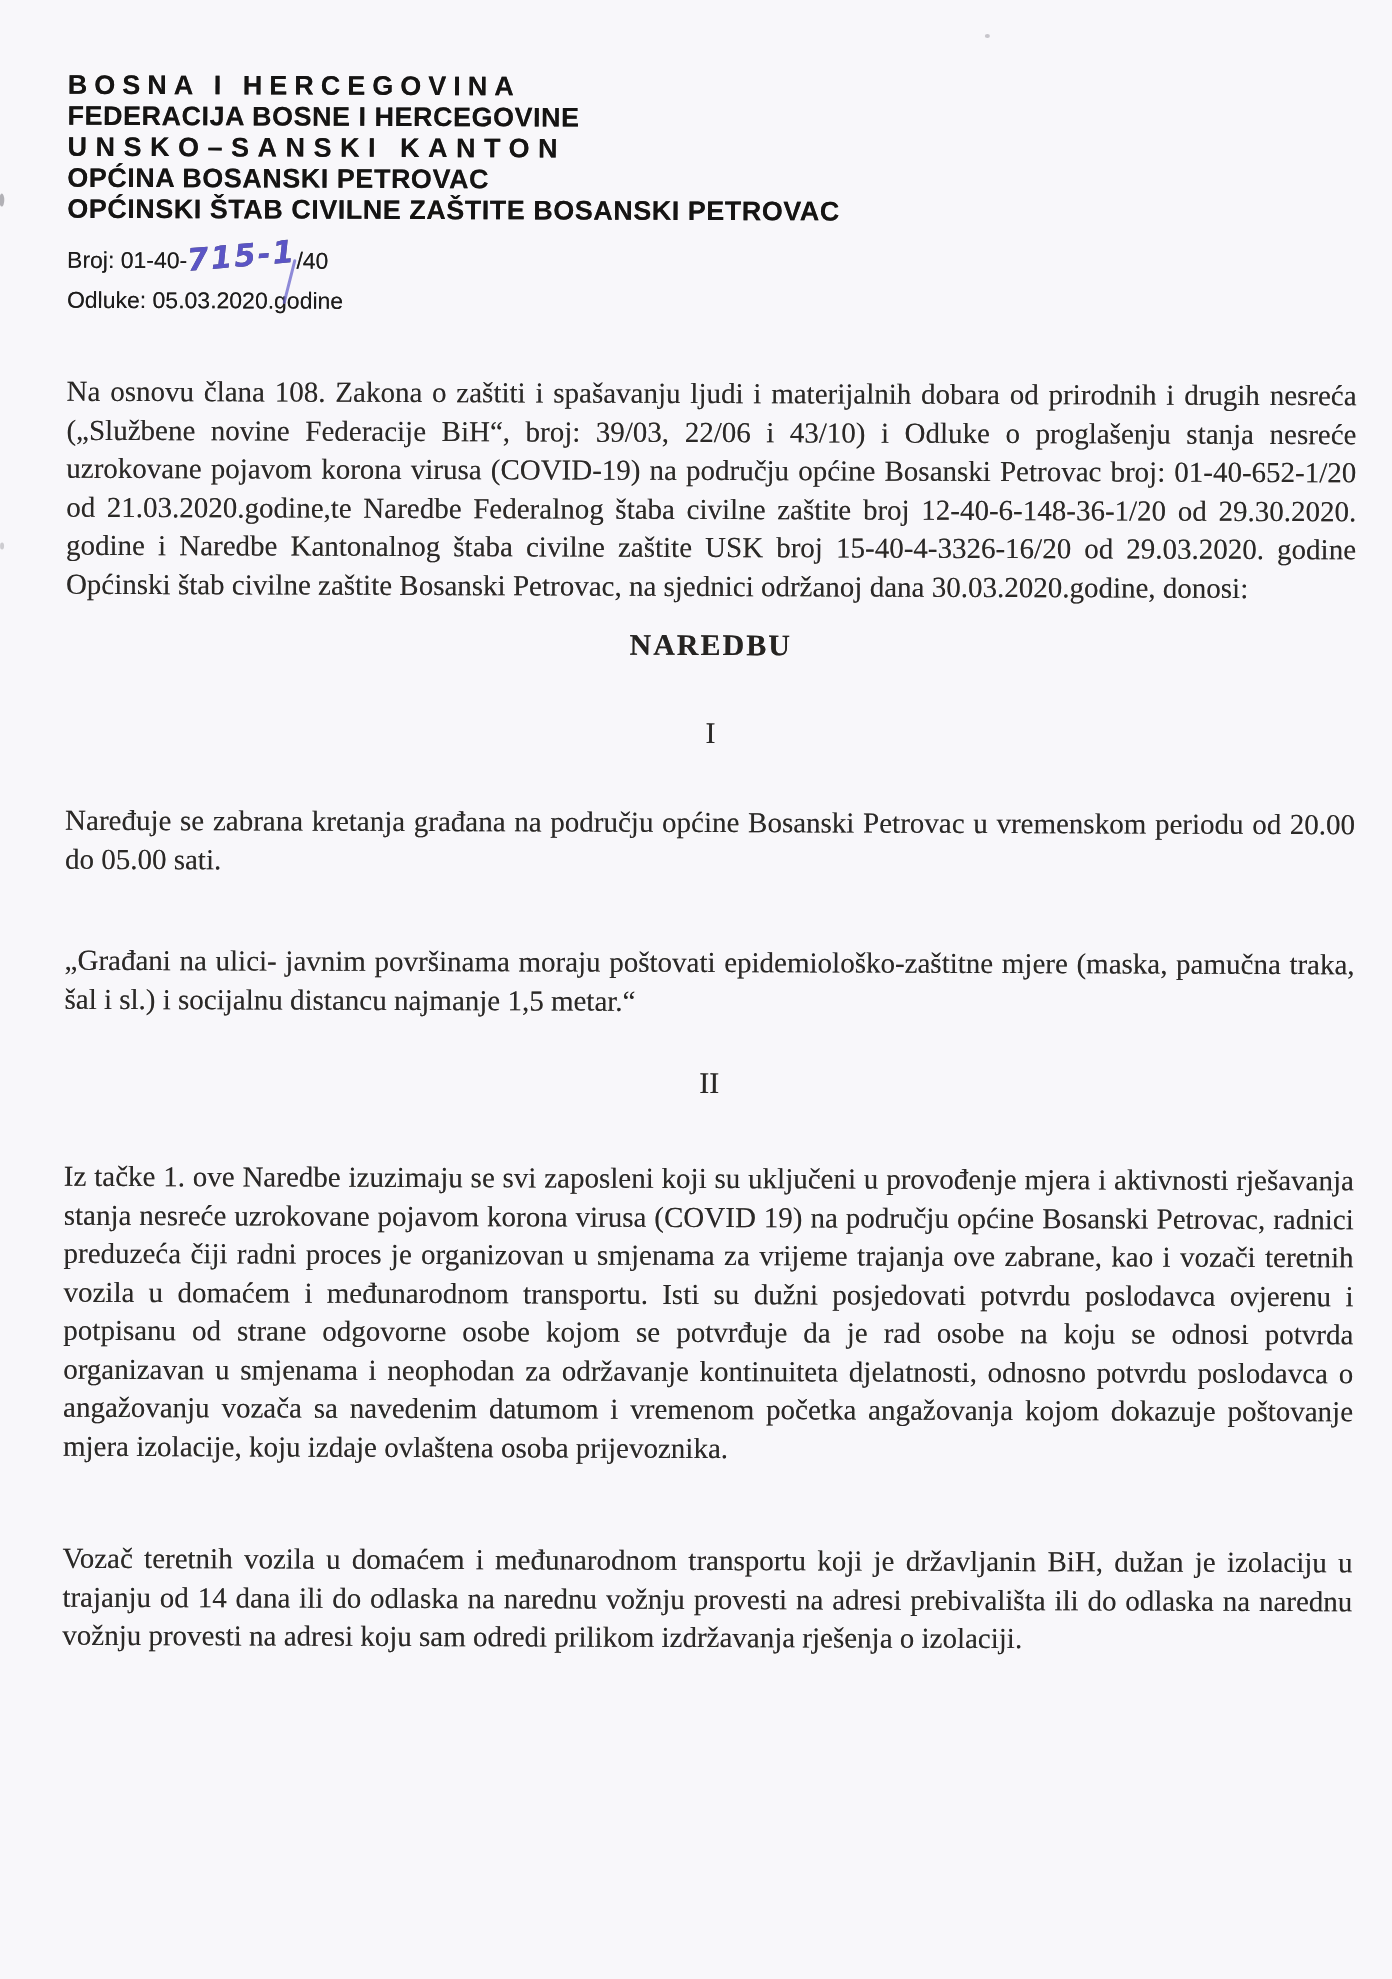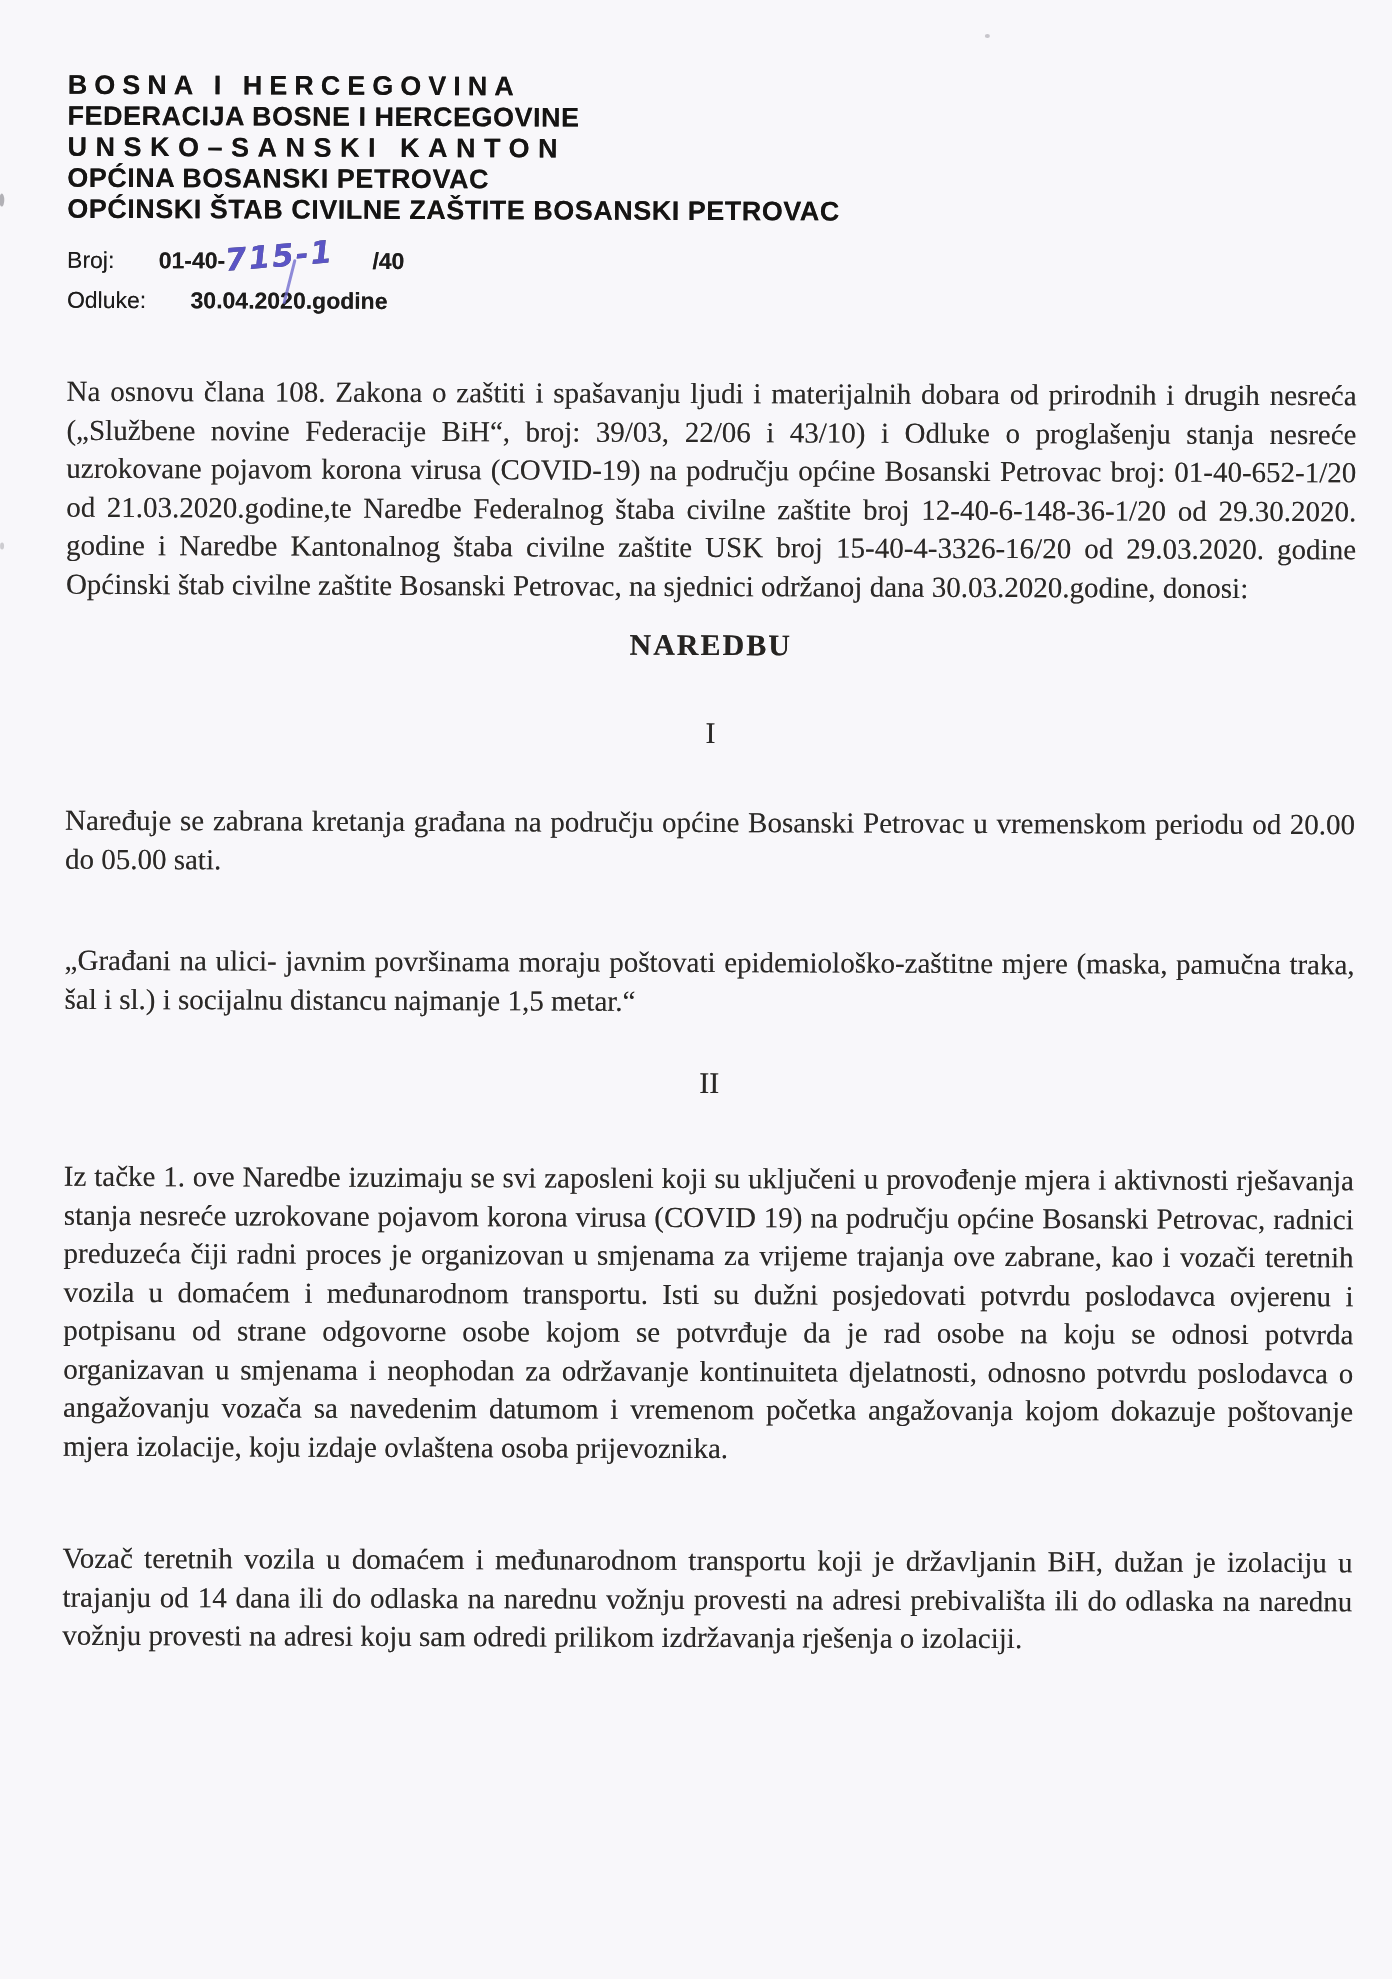--- a/index.html
+++ b/index.html
@@ -39,21 +39,21 @@
   .lh-normal   { letter-spacing: 0.5px; }
 
   .meta-block {
     margin-top: 12px;
     font-family: "Liberation Sans", sans-serif;
     font-size: 23px;
     line-height: 40px;
     color: #1d1c1b;
   }
   .meta-label { font-weight: normal; }
-  .meta-value { font-weight: bold; margin-left: 38px; }
+  .meta-value { font-weight: normal; }
   .handwritten {
     display: inline-block;
     font-family: "DejaVu Sans", sans-serif;
     font-style: italic;
     font-size: 31px;
     letter-spacing: 2px;
     color: #5b55c5;
     transform: rotate(-5deg) translateY(-2px);
   }
 
@@ -128,21 +128,21 @@
     <div class="lh-normal">OPĆINA BOSANSKI PETROVAC</div>
     <div class="lh-normal">OPĆINSKI ŠTAB CIVILNE ZAŠTITE BOSANSKI PETROVAC</div>
 
     <div class="meta-block">
       <div>
         <span class="meta-label">Broj:</span>
         <span class="meta-value">01-40-</span><span class="handwritten">715-1</span><span class="meta-value">/40</span>
       </div>
       <div>
         <span class="meta-label">Odluke:</span>
-        <span class="meta-value">30.04.2020.godine</span>
+        <span class="meta-value">05.03.2020.godine</span>
       </div>
     </div>
   </header>
 
   <main>
     <p class="body-par preamble">Na osnovu člana 108. Zakona o zaštiti i spašavanju ljudi i materijalnih dobara od prirodnih i drugih nesreća („Službene novine Federacije BiH“, broj: 39/03, 22/06 i 43/10) i Odluke o proglašenju stanja nesreće uzrokovane pojavom korona virusa (COVID-19) na području općine Bosanski Petrovac broj: 01-40-652-1/20 od 21.03.2020.godine,te Naredbe Federalnog štaba civilne zaštite broj 12-40-6-148-36-1/20 od 29.30.2020. godine i Naredbe Kantonalnog štaba civilne zaštite USK broj 15-40-4-3326-16/20 od 29.03.2020. godine Općinski štab civilne zaštite Bosanski Petrovac, na sjednici održanoj dana 30.03.2020.godine, donosi:</p>
 
     <h1 class="doc-title">NAREDBU</h1>
 
     <div class="numeral numeral-one">I</div>

